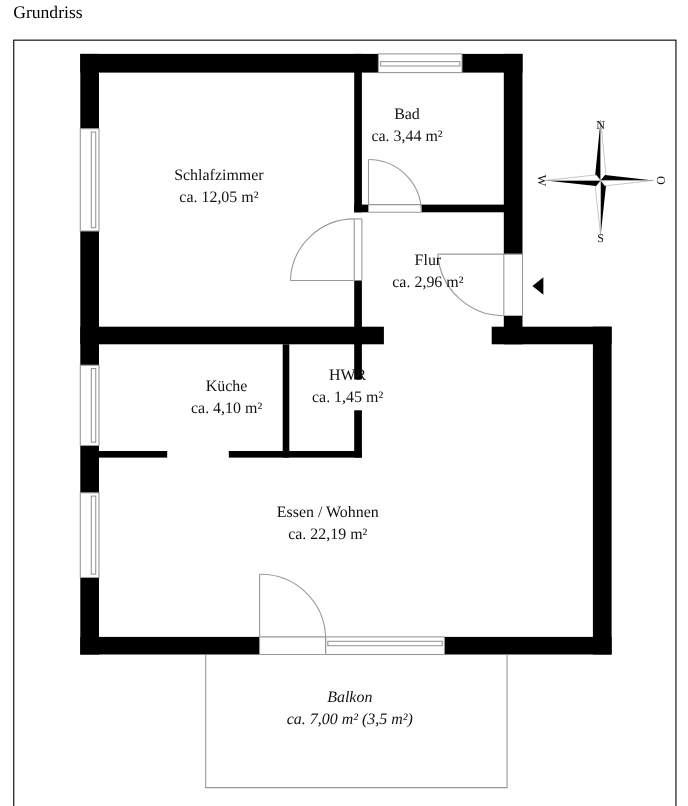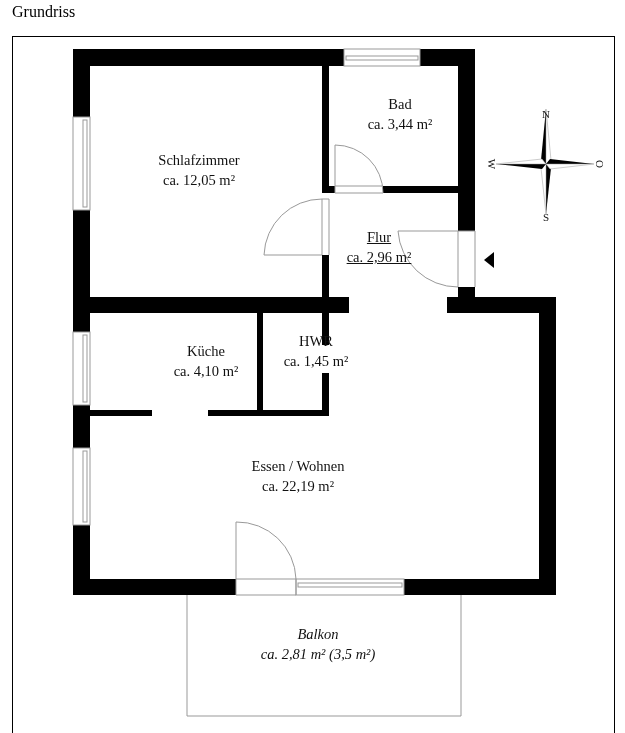--- a/index.html
+++ b/index.html
@@ -112,36 +112,36 @@
 
 <div class="label" style="left:546px; top:104px; font-size:11px;">N</div>
 <div class="label" style="left:546px; top:207px; font-size:11px;">S</div>
 <div class="label" style="left:492px; top:154px; font-size:11px; transform:translateX(-50%) rotate(90deg);">W</div>
 <div class="label" style="left:600px; top:154px; font-size:11px; transform:translateX(-50%) rotate(90deg);">O</div>
 
 <div class="label" style="left:199px; top:150px;">
   <div>Schlafzimmer</div>
   <div>ca. 12,05 m²</div>
 </div>
-<div class="label" style="left:400px; top:94px;">
+<div class="label" style="left:370px; top:94px;">
   <div>Bad</div>
   <div>ca. 3,44 m²</div>
 </div>
-<div class="label" style="left:379px; top:227px;text-decoration:underline;">
+<div class="label" style="left:389px; top:227px;">
   <div>Flur</div>
   <div>ca. 2,96 m²</div>
 </div>
 <div class="label" style="left:173px; top:341px;margin-left:33px;">
   <div>Küche</div>
   <div>ca. 4,10 m²</div>
 </div>
 <div class="label" style="left:316px; top:331px;">
   <div>HWR</div>
   <div>ca. 1,45 m²</div>
 </div>
 <div class="label" style="left:298px; top:456px;font-family:Liberation Serif, serif;">
   <div>Essen / Wohnen</div>
   <div>ca. 22,19 m²</div>
 </div>
 <div class="label" style="left:318px; top:624px;font-style:italic;">
   <div>Balkon</div>
-  <div>ca. 2,81 m² (3,5 m²)</div>
+  <div>ca. 7,00 m² (3,5 m²)</div>
 </div>
 
 </body></html>

